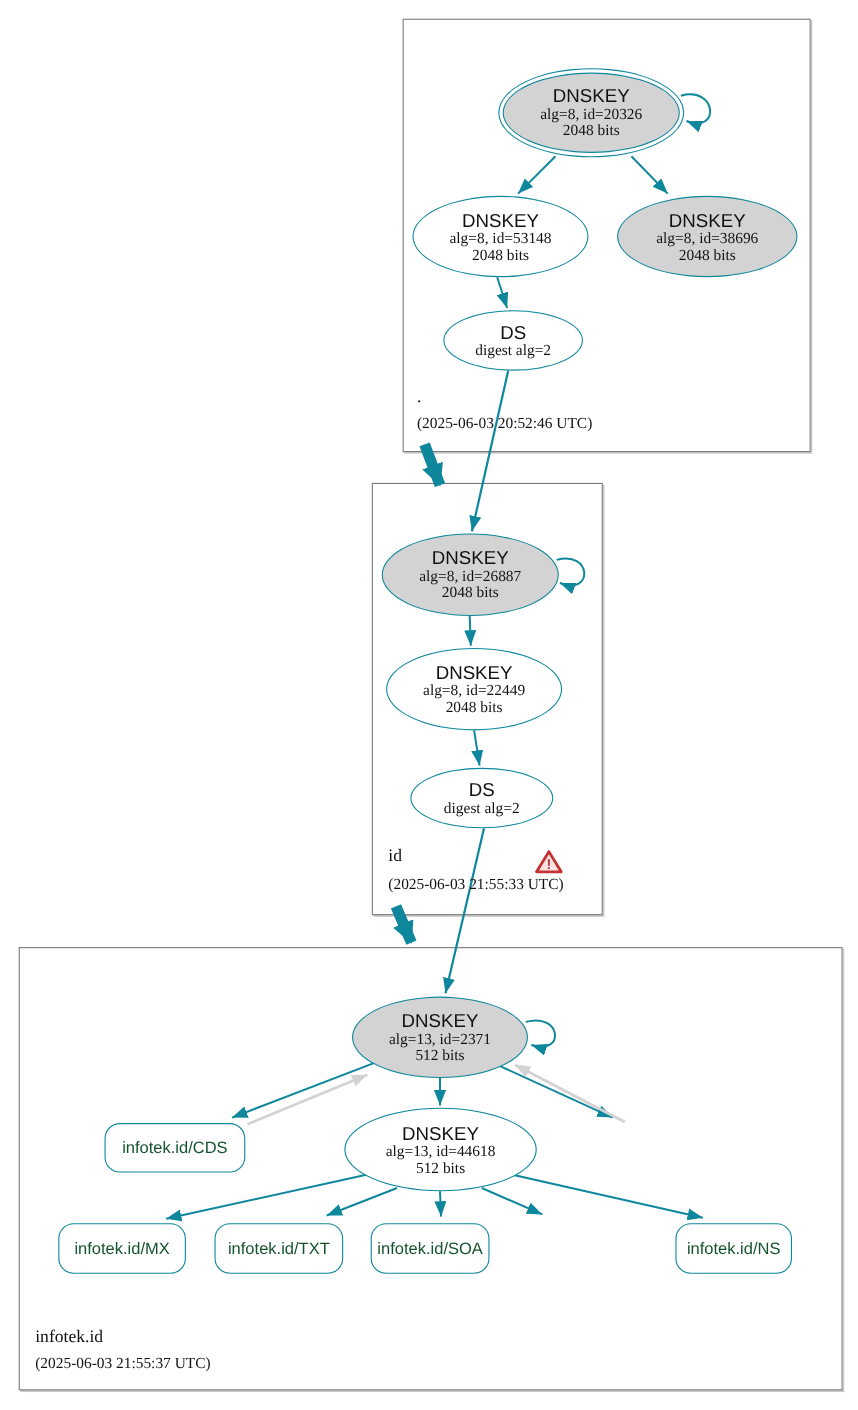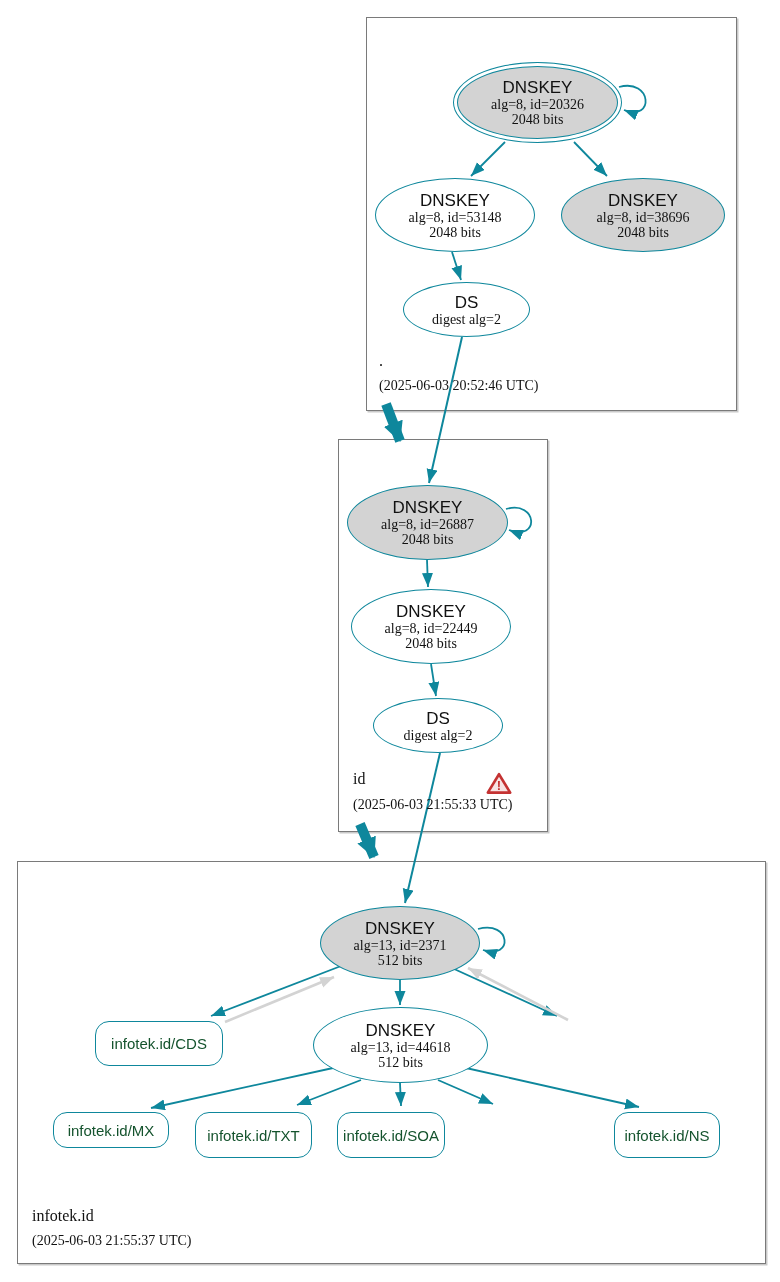--- a/index.html
+++ b/index.html
@@ -148,21 +148,21 @@
   <div class="node ellipse" style="left:313px;top:1007px;width:175px;height:76px">
     <div class="title">DNSKEY</div>
     <div class="sub">alg=13, id=44618</div>
     <div class="sub">512 bits</div>
   </div>
 
   <div class="node rrset" style="left:95px;top:1021px;width:128px;height:45px">
     <div>infotek.id/CDS</div>
   </div>
 
-  <div class="node rrset" style="left:53px;top:1112px;width:116px;height:36px">
+  <div class="node rrset" style="left:53px;top:1112px;width:116px;height:46px">
     <div>infotek.id/MX</div>
   </div>
   <div class="node rrset" style="left:195px;top:1112px;width:117px;height:46px">
     <div>infotek.id/TXT</div>
   </div>
   <div class="node rrset" style="left:337px;top:1112px;width:108px;height:46px">
     <div>infotek.id/SOA</div>
   </div>
   <div class="node rrset" style="left:614px;top:1112px;width:106px;height:46px">
     <div>infotek.id/NS</div>

